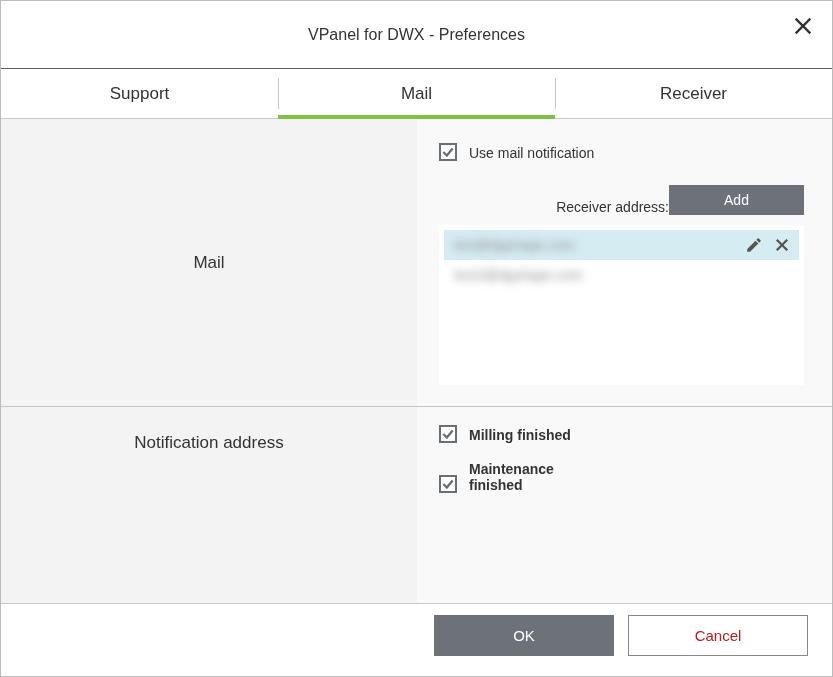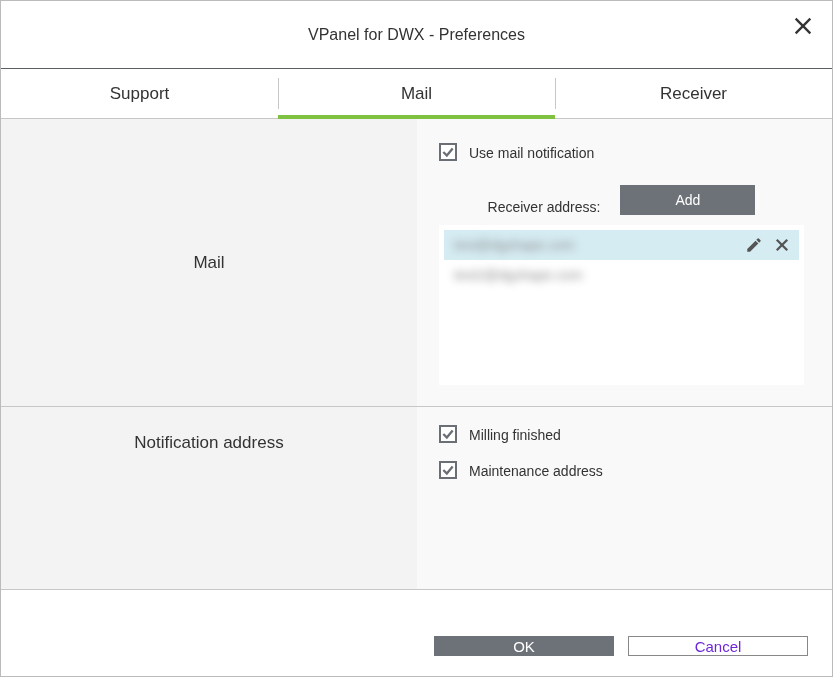--- a/index.html
+++ b/index.html
@@ -127,37 +127,36 @@
     align-items: center;
     justify-content: center;
     cursor: pointer;
     flex-shrink: 0;
   }
   .chk-box svg { width: 14px; height: 14px; }
   .chk-label { font-size: 14px; color: #333; }
 
   .receiver-row {
     display: flex;
-    justify-content: center;
+    justify-content: flex-end;
     align-items: flex-end;
     margin-top: 24px;
   }
   .receiver-label { font-size: 14px; color: #333; }
   .add-btn {
     width: 135px;
     height: 30px;
     background: #6d7278;
     color: #fff;
     display: flex;
     align-items: center;
     justify-content: center;
     font-size: 14px;
     cursor: pointer;
     border: none;
-    margin-left: 20px;
   }
 
   .address-list {
     margin-top: 10px;
     background: #fff;
     min-height: 160px;
     padding: 5px;
   }
   .addr-row {
     display: flex;
@@ -183,42 +182,42 @@
     color: #555;
     cursor: pointer;
   }
   .icon-btn svg { width: 100%; height: 100%; }
 
   .timing-grid {
     display: flex;
     flex-wrap: wrap;
     gap: 18px 48px;
   }
-  .timing-grid .chk { width: 170px; }
+  .timing-grid .chk { width: 170px; font-weight: bold; }
 
   
   .button-bar {
     position: absolute;
     bottom: 20px;
     right: 24px;
     display: flex;
     gap: 14px;
   }
   .btn {
     width: 180px;
-    height: 20px;
+    height: 41px;
     display: flex;
     align-items: center;
     justify-content: center;
     font-size: 15px;
     cursor: pointer;
     border: none;
   }
   .btn-ok { background: #6d7278; color: #fff; }
-  .btn-cancel { background: #fff; color: #6d28d9; border: 1px solid #888; }
+  .btn-cancel { background: #fff; color: #b91c1c; border: 1px solid #888; }
 </style>
 </head>
 <body>
 
 <div class="titlebar">
   <div class="title">VPanel for DWX - Preferences</div>
   <div class="close-btn">
     <svg viewBox="0 0 24 24" stroke="currentColor" stroke-width="2.5" fill="none">
       <line x1="4" y1="4" x2="20" y2="20"></line>
         <line x1="20" y1="4" x2="4" y2="20"></line>
@@ -288,21 +287,21 @@
               </svg>
           </div>
           <span class="chk-label">Milling finished</span>
         </div>
         <div class="chk">
           <div class="chk-box">
             <svg viewBox="0 0 24 24" fill="none" stroke="#6a6f75" stroke-width="4">
                 <polyline points="4 12 10 18 20 6"></polyline>
               </svg>
           </div>
-          <span class="chk-label">Maintenance address</span>
+          <span class="chk-label">Maintenance finished</span>
         </div>
       </div>
     </div>
   </div>
 
 </div>
 
 <div class="button-bar">
   <button class="btn btn-ok">OK</button>
   <button class="btn btn-cancel">Cancel</button>

